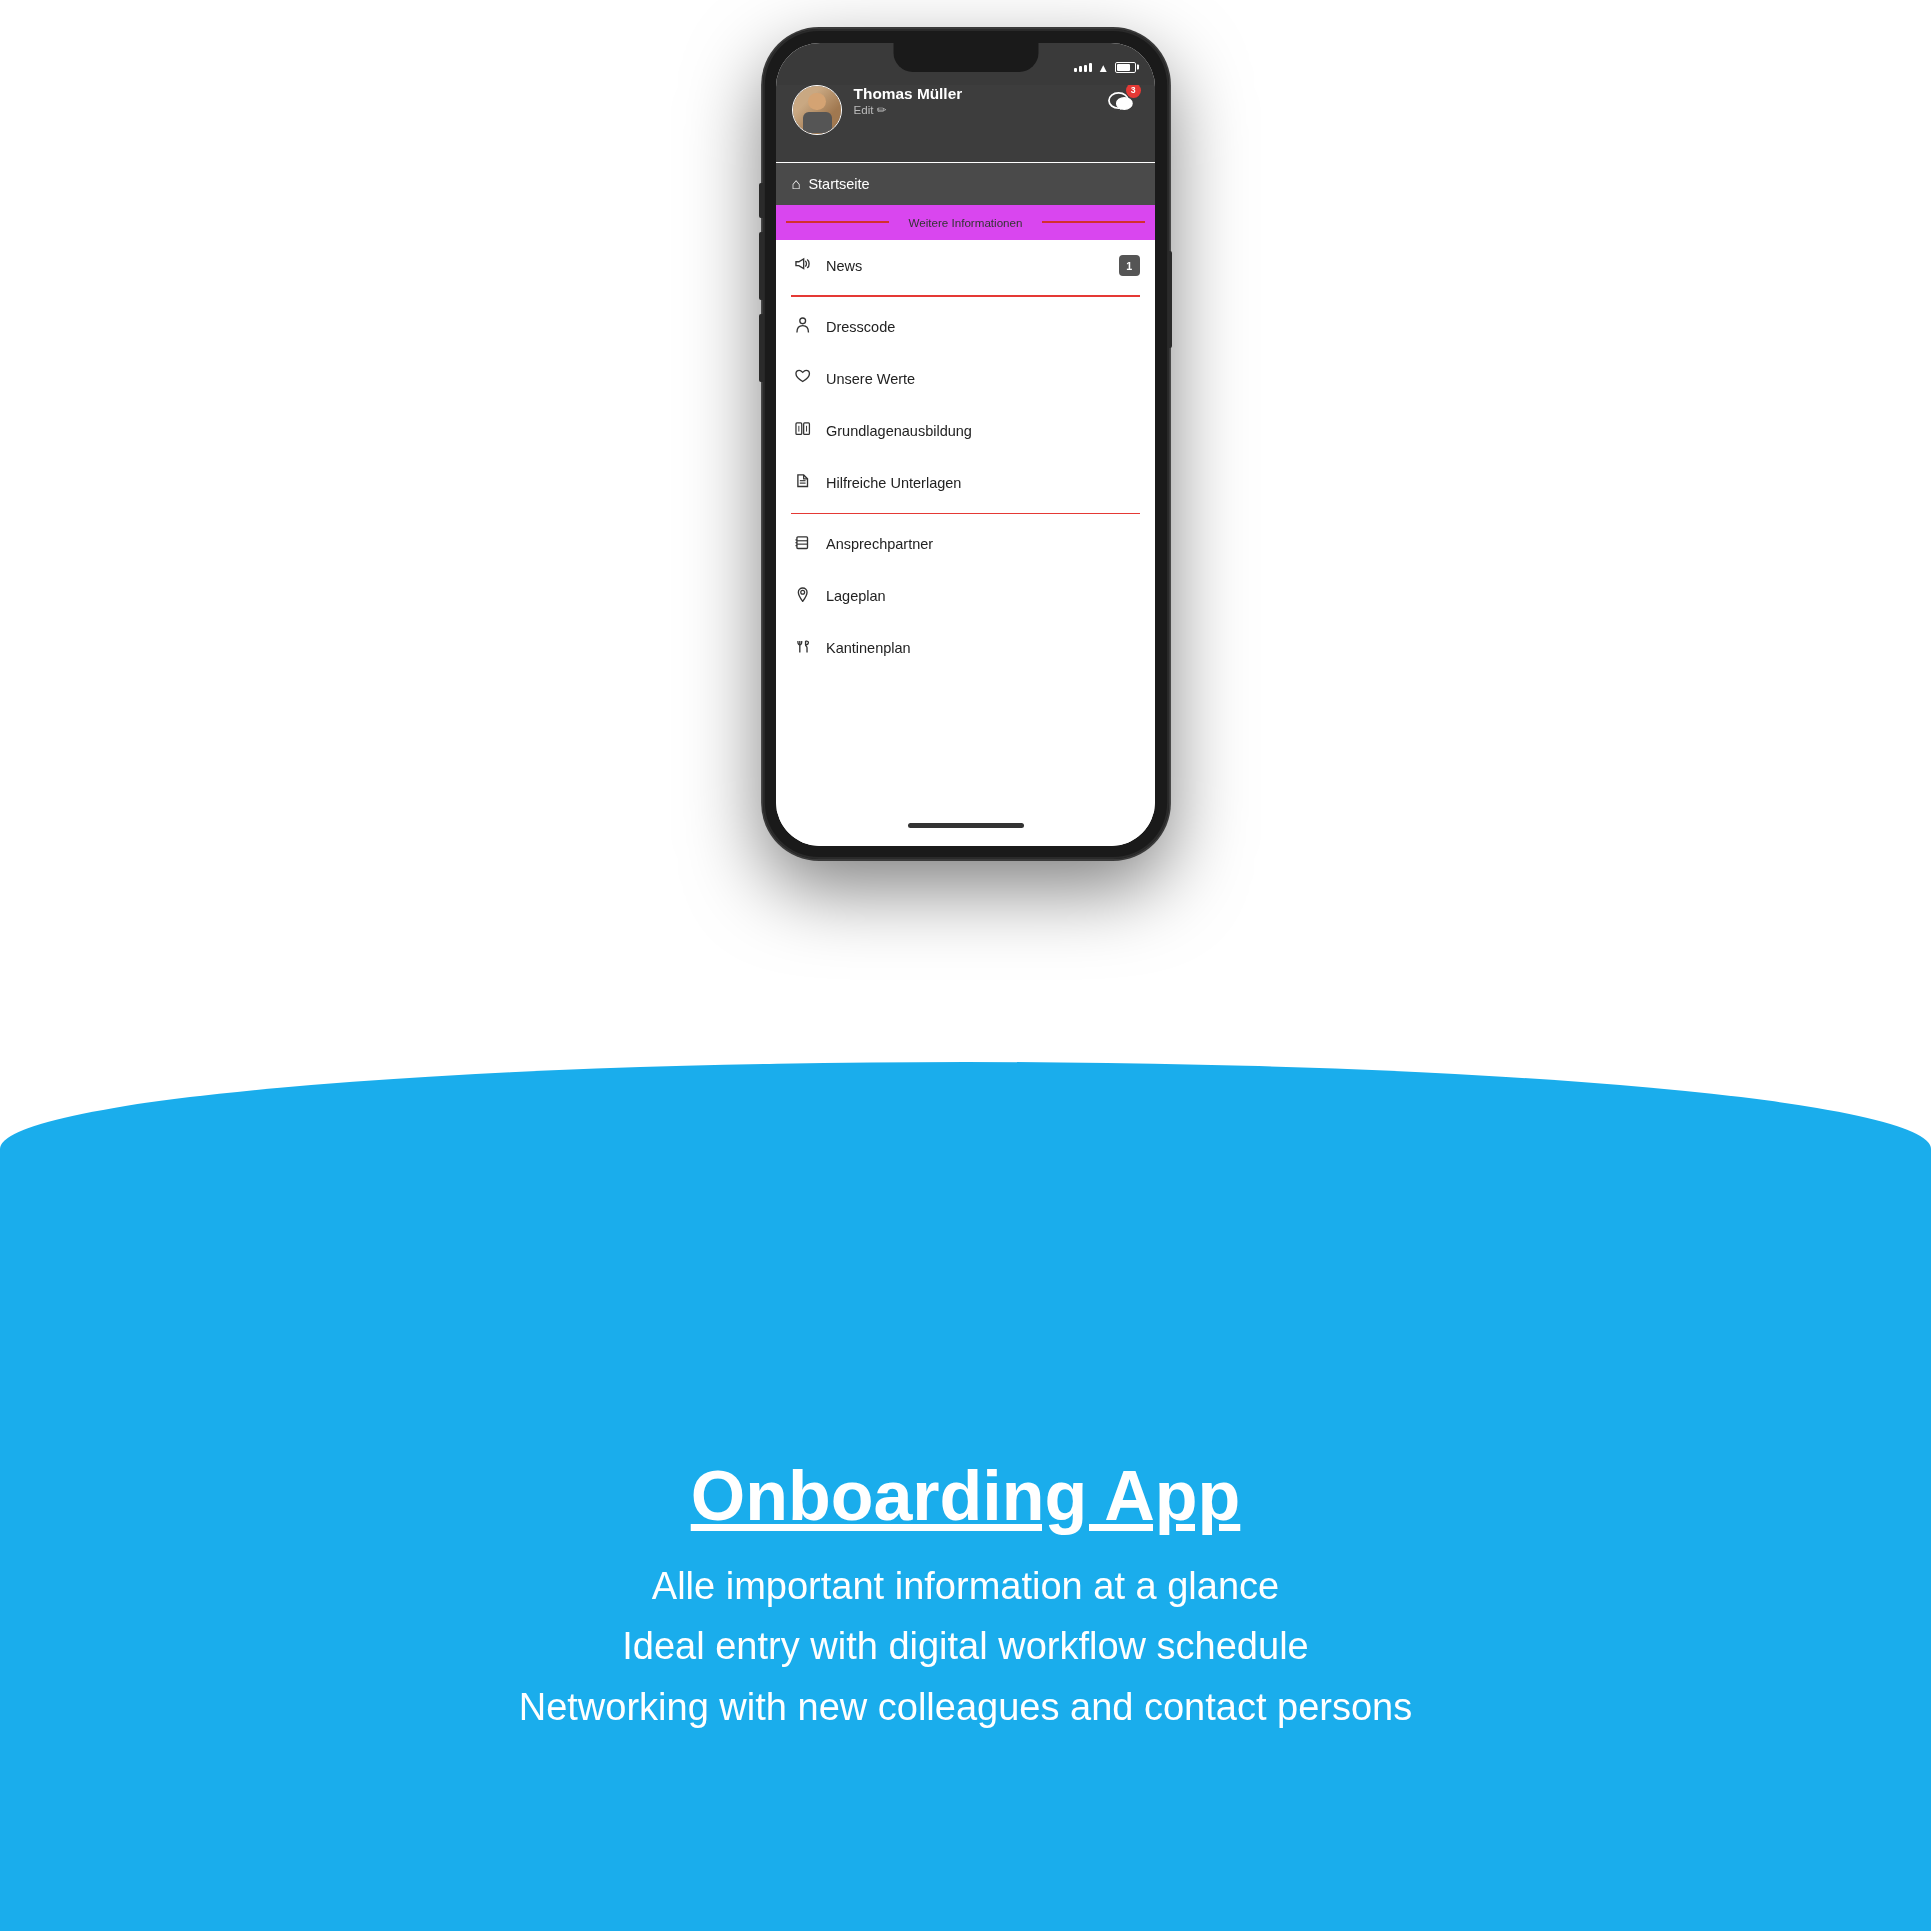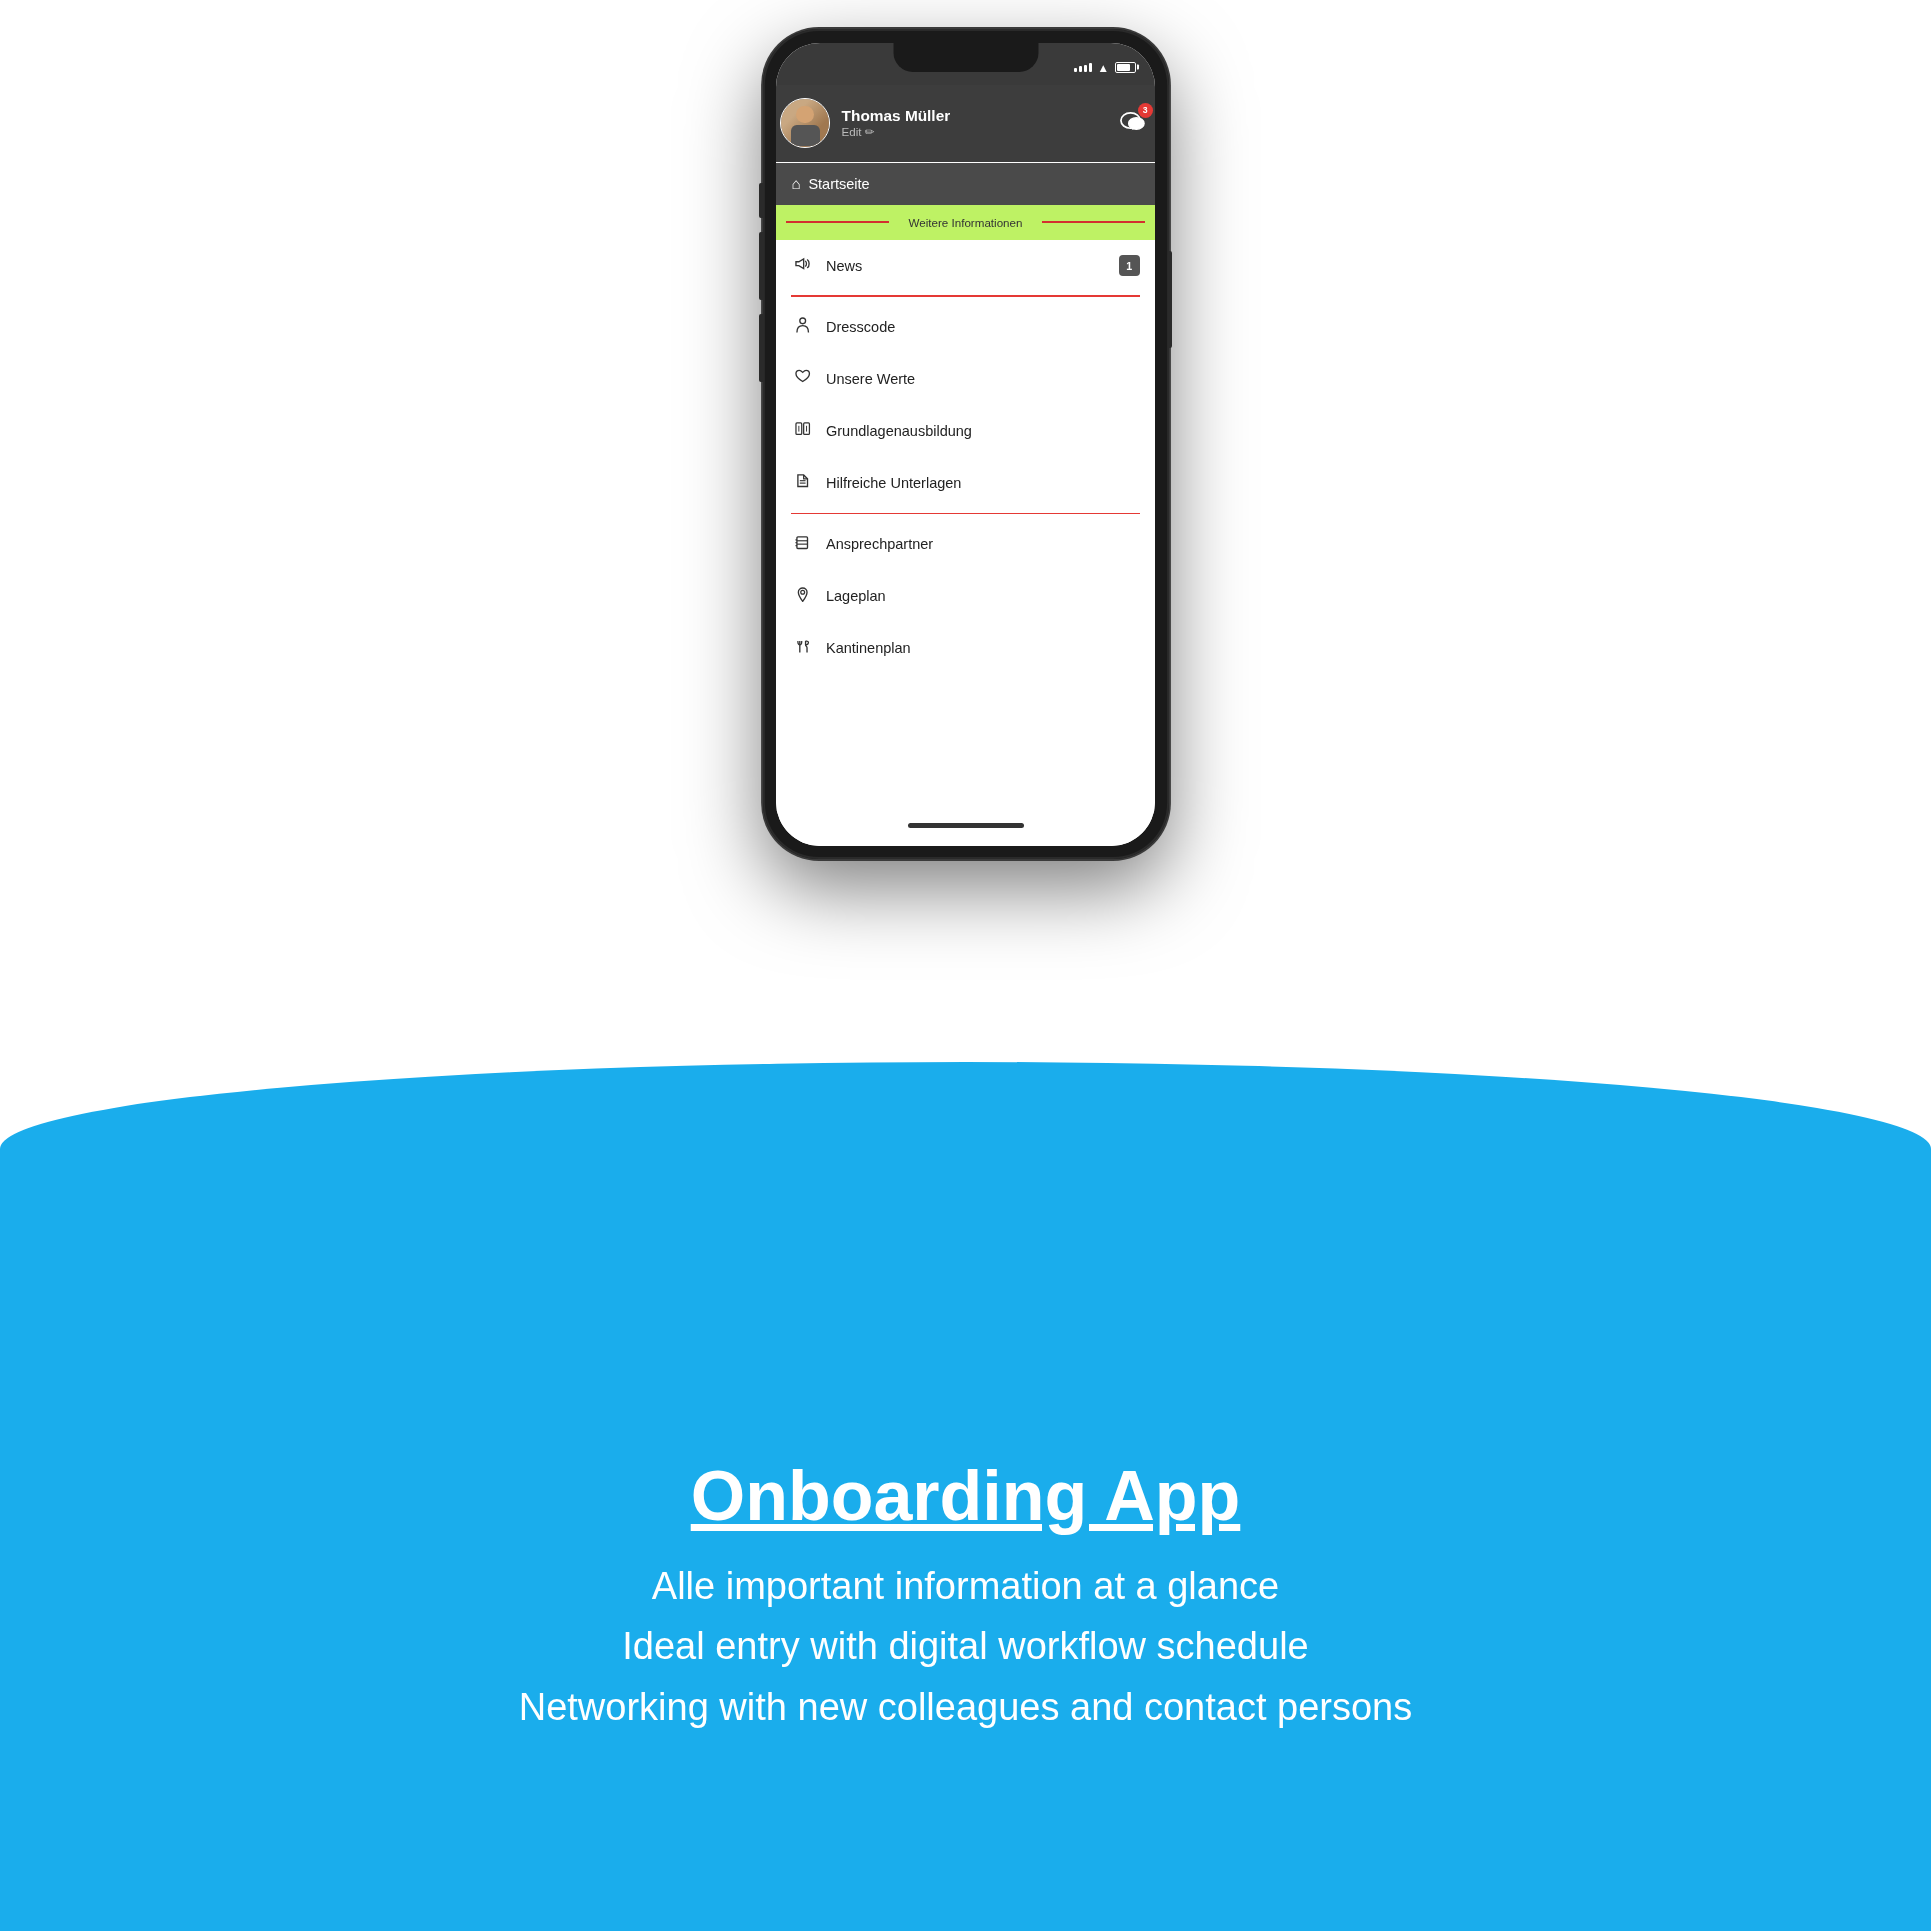--- a/index.html
+++ b/index.html
@@ -196,22 +196,21 @@
 
     
     .profile-header {
       position: absolute;
       top: 42px;
       left: 0;
       right: 0;
       height: 77px;
       background: #3d3d3d;
       display: flex;
-      align-items: center;
-      padding: 0 4px;
+      padding: 0 16px;
       gap: 11.6px;
     }
     .avatar {
       width: 50px;
       height: 50px;
       border-radius: 50%;
       background: #888;
       overflow: hidden;
       flex-shrink: 0;
       border: 1.9px solid #fff;
@@ -302,21 +301,21 @@
       font-size: 14.5px;
     }
 
     
     .weitere-info {
       position: absolute;
       top: 162px;
       left: 0;
       right: 0;
       height: 35px;
-      background: #bef264;
+      background: #d946ef;
       display: flex;
       align-items: center;
       justify-content: center;
       gap: 9.7px;
     }
     .weitere-line {
       flex: 1;
       height: 1.4px;
       background: #d32f2f;
       margin: 0 9.7px;

